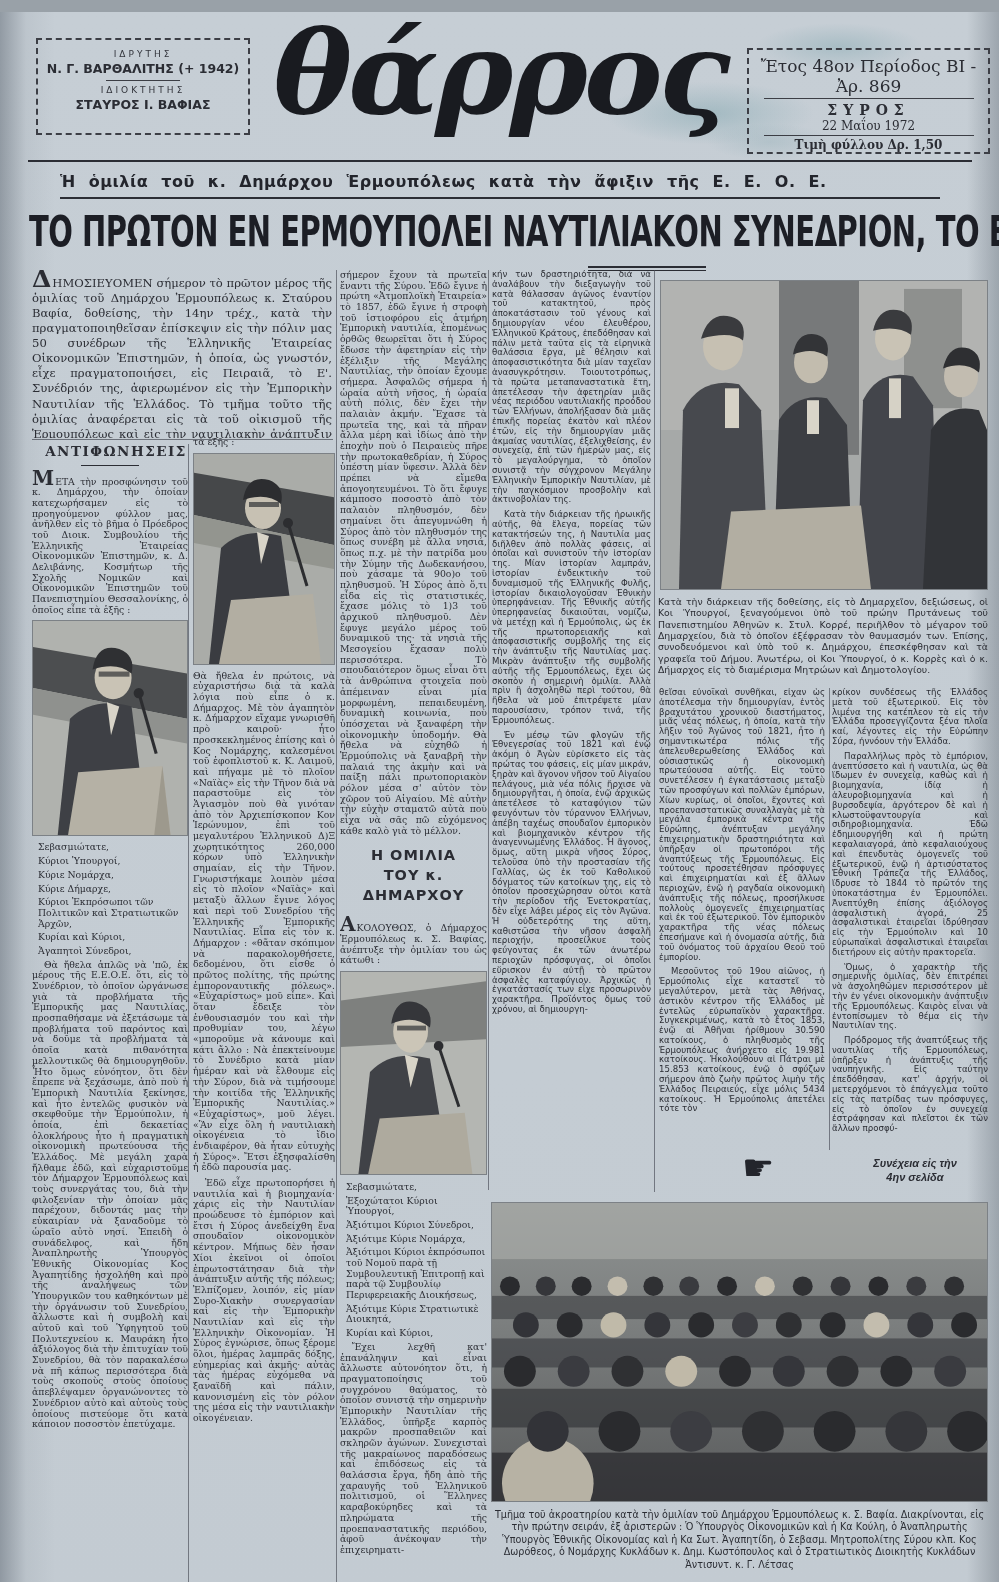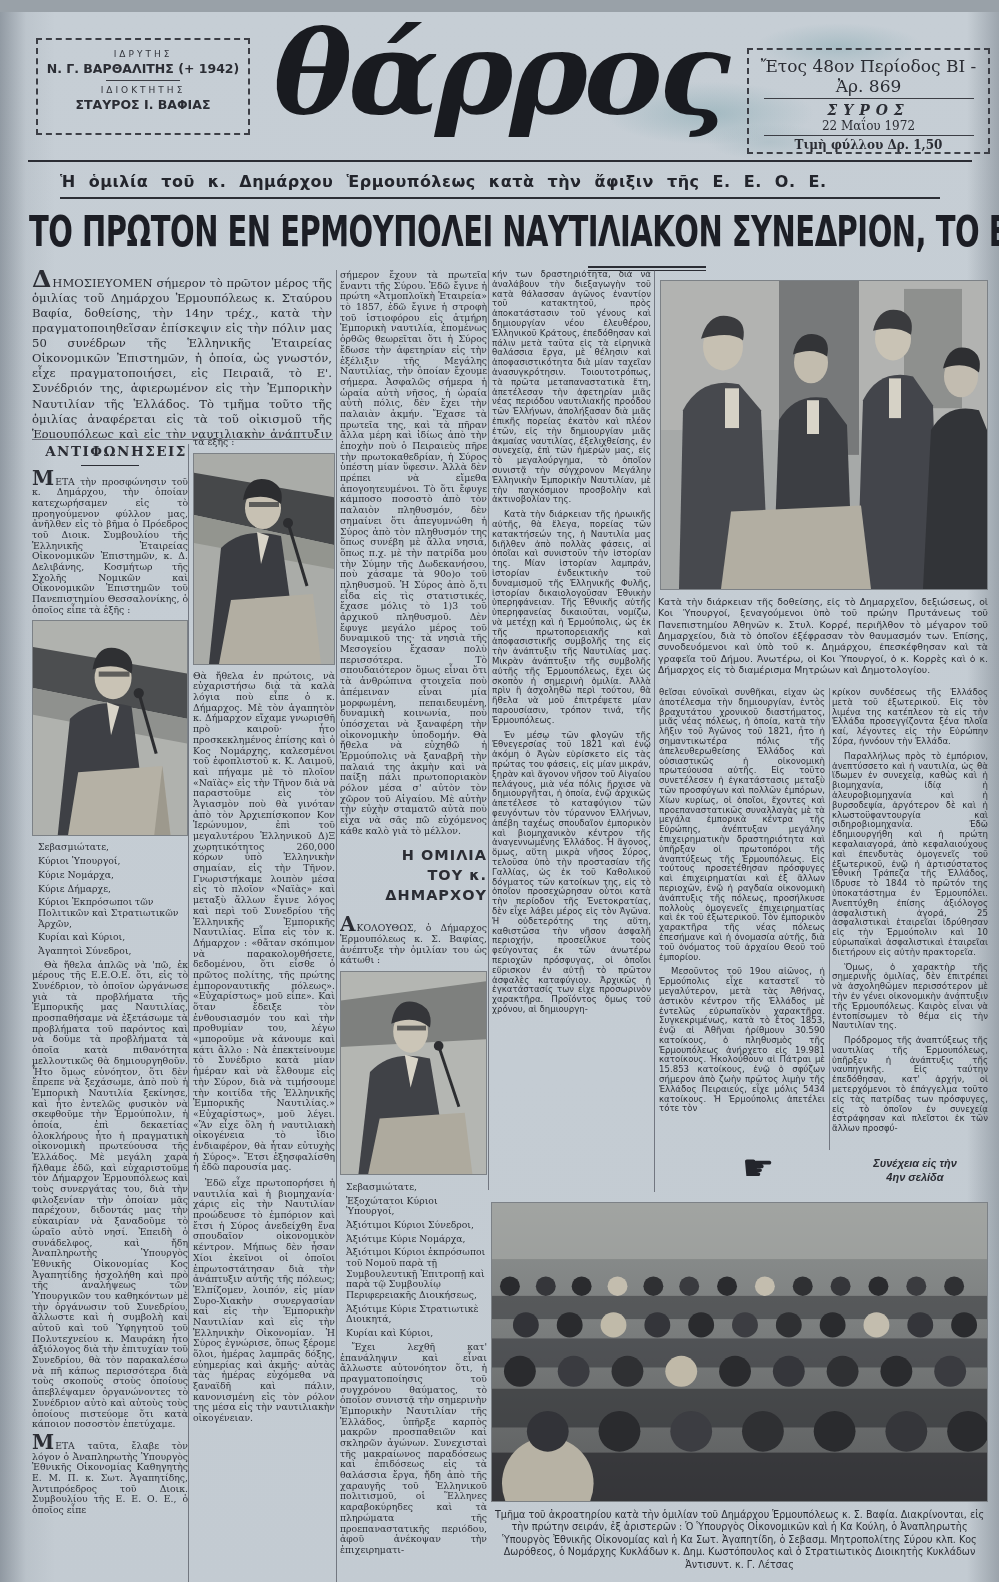--- a/index.html
+++ b/index.html
@@ -17,42 +17,42 @@
     text-align:center;padding-top:9px;box-sizing:border-box;font-family:"DejaVu Sans",sans-serif;}
   .founder-box .lbl{font-size:9px;letter-spacing:3px;color:#33353c;}
   .founder-box .nm{font-size:12.5px;font-weight:700;margin:2px 0 4px;}
   .founder-box .rule{width:74px;border-top:1px solid #3c3e45;margin:0 auto 4px;}
   .masthead{left:255px;top:-14px;width:490px;height:160px;text-align:center;
     font-family:"DejaVu Serif",serif;font-style:italic;font-weight:700;
     font-size:118px;line-height:150px;color:#191b20;letter-spacing:-4px;transform:scaleY(.96);}
   .issue-box{left:747px;top:36px;width:243px;height:106px;border:2px dashed #3c3e45;
     text-align:center;box-sizing:border-box;padding-top:6px;}
   .issue-box .l1{font-size:17px;}
-  .issue-box .city{font-size:14px;font-weight:700;letter-spacing:6px;margin-top:3px;font-style:italic;}
+  .issue-box .city{font-size:14px;font-weight:700;letter-spacing:6px;margin-top:3px;}
   .issue-box .date{font-size:12px;margin:1px 0 2px;}
   .issue-box .irule{border-top:1px solid #3c3e45;width:210px;margin:2px auto;}
   .issue-box .price{font-size:12px;font-weight:700;}
   .top-rule{left:28px;top:148px;width:944px;height:0;border-top:2.5px solid #2b2d34;}
   .subtitle{left:60px;top:160px;width:880px;text-align:left;font-family:"DejaVu Sans",sans-serif;
     font-weight:700;font-size:16px;word-spacing:7px;letter-spacing:.5px;padding-bottom:6px;
     border-bottom:2px solid #2b2d34;color:#23252c;}
   .headline{left:29px;top:198px;width:942px;text-align:center;font-family:"DejaVu Sans",sans-serif;
     font-weight:700;font-size:29px;letter-spacing:-.5px;white-space:nowrap;color:#1c1e25;
     transform:scale(1,1.45);transform-origin:50% 20%;}
   .headline-bar{left:588px;top:254px;width:118px;height:2px;border-top:2px solid #2b2d34;border-bottom:1px solid #2b2d34;}
   
   .serifcol{font-family:"DejaVu Serif",serif;font-size:9.3px;line-height:1.15;text-align:justify;overflow:hidden;}
   .sanscol{font-family:"DejaVu Sans",sans-serif;font-size:8.6px;line-height:1.14;text-align:justify;overflow:hidden;}
   .serifcol p,.sanscol p{margin:0 0 5px;text-indent:12px;}
   p.noindent{text-indent:0;}
   p.dcap::first-letter{font-size:2.15em;font-weight:700;line-height:.72;letter-spacing:1px;}
   .intro{left:32px;top:258px;width:300px;height:168px;font-size:11.6px;line-height:1.3;}
   .sec-head{font-weight:700;font-size:13.5px;letter-spacing:1.5px;text-align:center;margin:2px 0 12px;text-indent:0;}
   .sec-head .bar{display:block;width:58px;margin:5px auto 0;border-top:1.5px solid #2b2d34;}
-  .speech-head{font-family:"DejaVu Sans",sans-serif;font-weight:700;font-size:14.5px;text-align:right;
+  .speech-head{font-family:"DejaVu Sans",sans-serif;font-weight:700;font-size:14.5px;text-align:center;
     letter-spacing:1px;margin:10px 0 12px;line-height:1.35;}
   .greet{margin:0 0 3px 6px;text-indent:0 !important;text-align:left;}
   .col1{left:32px;top:432px;width:156px;height:1148px;}
   .col2{left:193px;top:425px;width:142px;height:1157px;}
   .col3{left:340px;top:258px;width:147px;height:1324px;}
   .col4{left:492px;top:258px;width:159px;height:918px;}
   .col5{left:659px;top:676px;width:166px;height:505px;}
   .col6{left:832px;top:676px;width:156px;height:462px;}
   .vrule{position:absolute;width:0;border-left:1px solid rgba(70,74,84,.65);}
   .hrule-intro{left:32px;top:427px;width:301px;height:0;border-top:1px solid rgba(70,74,84,.7);}
@@ -126,21 +126,20 @@
       </svg>
     </div>
     <div class="greet">Σεβασμιώτατε,</div>
     <div class="greet">Κύριοι Ὑπουργοί,</div>
     <div class="greet">Κύριε Νομάρχα,</div>
     <div class="greet">Κύριε Δήμαρχε,</div>
     <div class="greet">Κύριοι Ἐκπρόσωποι τῶν Πολιτικῶν καὶ Στρατιωτικῶν Ἀρχῶν,</div>
     <div class="greet">Κυρίαι καὶ Κύριοι,</div>
     <div class="greet">Ἀγαπητοὶ Σύνεδροι,</div>
     <p>Θὰ ἤθελα ἁπλῶς νὰ 'πῶ, ἐκ μέρους τῆς Ε.Ε.Ο.Ε. ὅτι, εἰς τὸ Συνέδριον, τὸ ὁποῖον ὠργάνωσε γιὰ τὰ προβλήματα τῆς Ἐμπορικῆς μας Ναυτιλίας, προσπαθήσαμε νὰ ἐξετάσωμε τὰ προβλήματα τοῦ παρόντος καὶ νὰ δοῦμε τὰ προβλήματα τὰ ὁποῖα κατὰ πιθανότητα μελλοντικῶς θὰ δημιουργηθοῦν. Ἦτο ὅμως εὐνόητον, ὅτι δὲν ἔπρεπε νὰ ξεχάσωμε, ἀπὸ ποὺ ἡ Ἐμπορικὴ Ναυτιλία ξεκίνησε, καὶ ἦτο ἐντελῶς φυσικὸν νὰ σκεφθοῦμε τὴν Ἑρμούπολιν, ἡ ὁποία, ἐπὶ δεκαετίας ὁλοκλήρους ἦτο ἡ πραγματικὴ οἰκονομικὴ πρωτεύουσα τῆς Ἑλλάδος. Μὲ μεγάλη χαρὰ ἤλθαμε ἐδῶ, καὶ εὐχαριστοῦμε τὸν Δήμαρχον Ἑρμουπόλεως καὶ τοὺς συνεργάτας του, διὰ τὴν φιλοξενίαν τὴν ὁποίαν μᾶς παρέχουν, διδοντάς μας τὴν εὐκαιρίαν νὰ ξαναδοῦμε τὸ ὡραῖο αὐτὸ νησί. Ἐπειδὴ ὁ συνάδελφος, καὶ ἤδη Ἀναπληρωτὴς Ὑπουργὸς Ἐθνικῆς Οἰκονομίας Κος Ἀγαπητίδης ἠσχολήθη καὶ πρὸ τῆς ἀναλήψεως τῶν Ὑπουργικῶν του καθηκόντων μὲ τὴν ὀργάνωσιν τοῦ Συνεδρίου, ἄλλωστε καὶ ἡ συμβολὴ καὶ αὐτοῦ καὶ τοῦ Ὑφηγητοῦ τοῦ Πολυτεχνείου κ. Μαυράκη ἦτο ἀξιόλογος διὰ τὴν ἐπιτυχίαν τοῦ Συνεδρίου, θὰ τὸν παρακαλέσω νὰ πῆ κάπως περισσότερα διὰ τοὺς σκοποὺς στοὺς ὁποίους ἀπεβλέψαμεν ὀργανώνοντες τὸ Συνέδριον αὐτὸ καὶ αὐτοὺς τοὺς ὁποίους πιστεύομε ὅτι κατὰ κάποιον ποσοστὸν ἐπετύχαμε.</p>
-    <p class="dcap noindent">ΜΕΤΑ ταῦτα, ἔλαβε τὸν λόγον ὁ Ἀναπληρωτὴς Ὑπουργὸς Ἐθνικῆς Οἰκονομίας Καθηγητὴς Ε. Μ. Π. κ. Σωτ. Ἀγαπητίδης, Ἀντιπρόεδρος τοῦ Διοικ. Συμβουλίου τῆς Ε. Ε. Ο. Ε., ὁ ὁποῖος εἶπε</p>
   </div>
 
   <div class="abs serifcol col2">
     <p class="noindent">τὰ ἑξῆς :</p>
     <div class="photo ph-col2">
       <svg viewBox="0 0 150 210" preserveAspectRatio="xMidYMid slice">
         <rect width="150" height="210" fill="#aaaca8"></rect>
         <polygon points="0,18 150,44 150,92 0,60" fill="#46484a"></polygon>
         <polygon points="0,60 150,92 150,116 0,88" fill="#93958f"></polygon>
         <ellipse cx="74" cy="54" rx="18" ry="21" fill="#c7c1b3"></ellipse>

